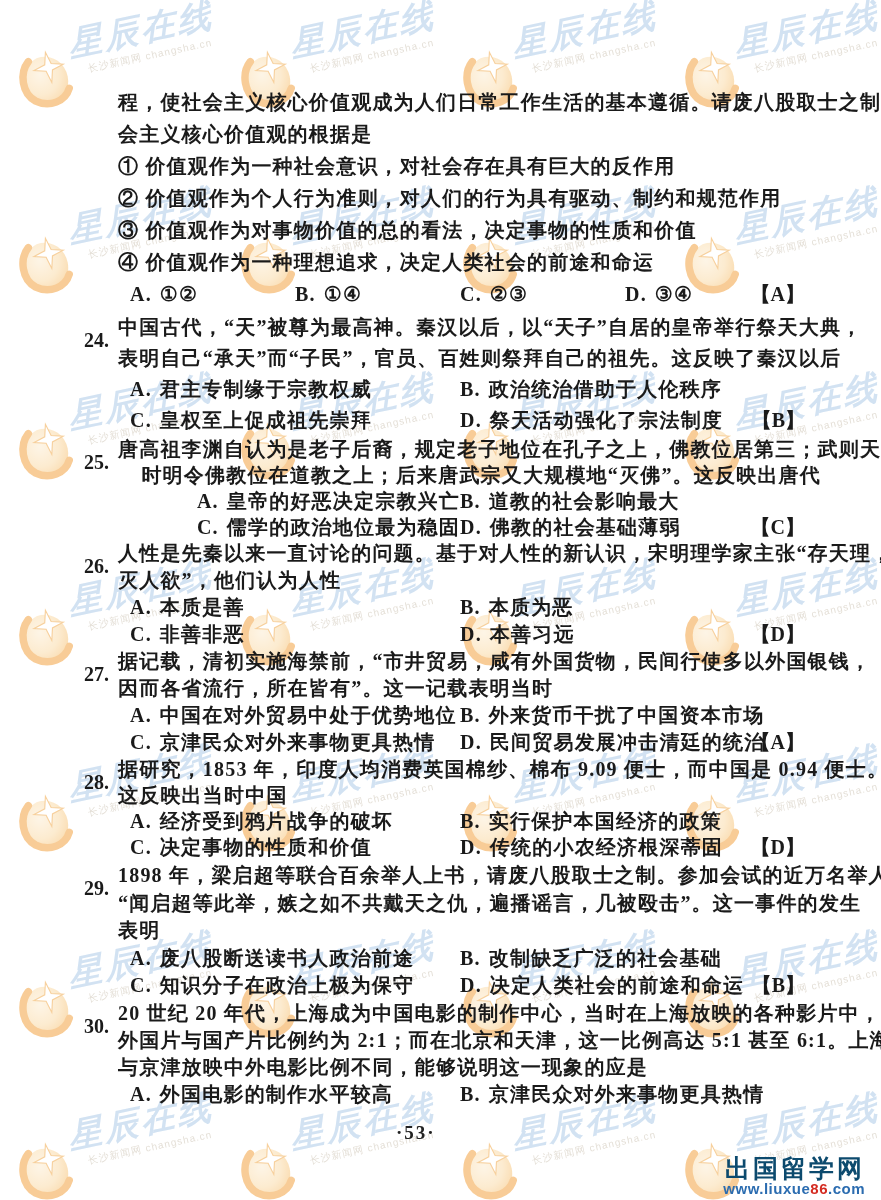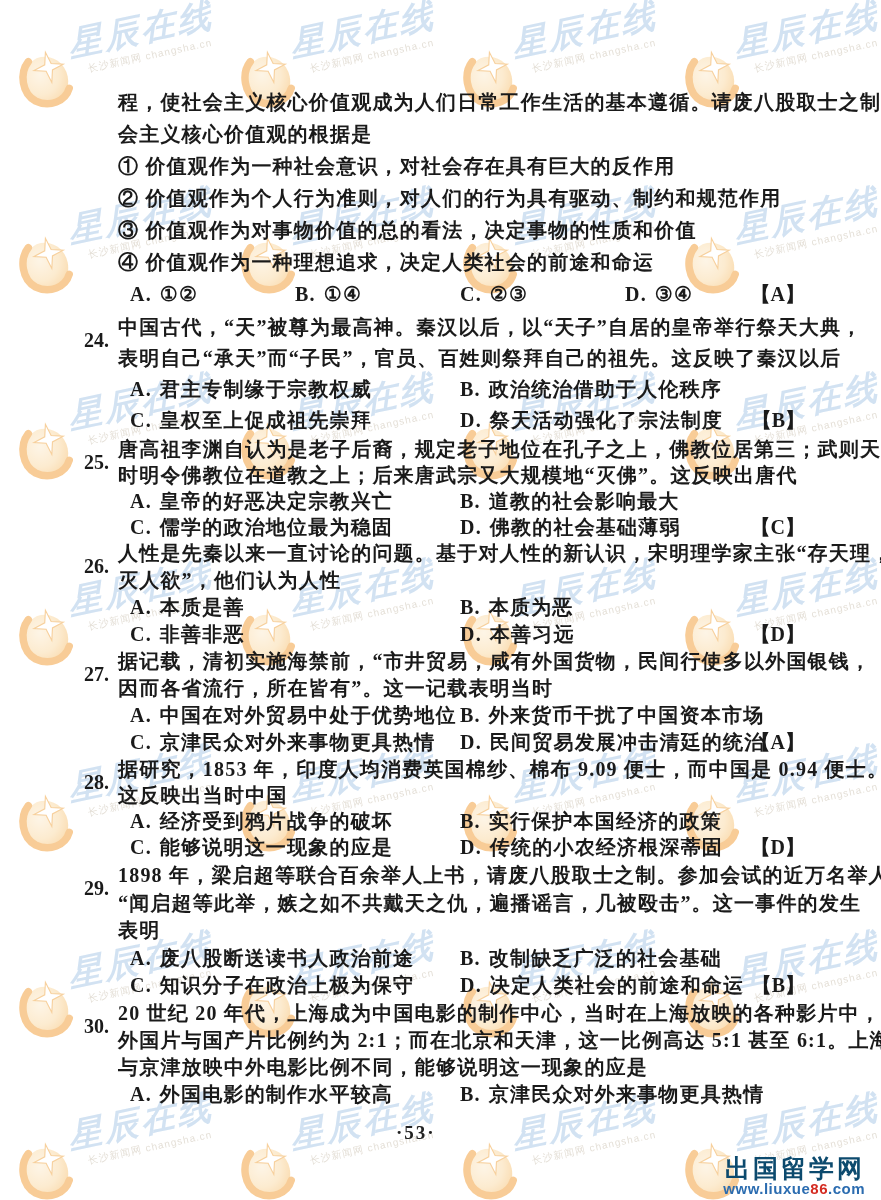--- a/index.html
+++ b/index.html
@@ -634,21 +634,21 @@
         <span class="opt opt-a"><span class="opt-label">A.</span><span>君主专制缘于宗教权威</span></span>
         <span class="opt"><span class="opt-label">B.</span><span>政治统治借助于人伦秩序</span></span>
       </div>
       <div class="opt-row">
         <span class="opt opt-a"><span class="opt-label">C.</span><span>皇权至上促成祖先崇拜</span></span>
         <span class="opt"><span class="opt-label">D.</span><span>祭天活动强化了宗法制度</span></span>
         <span class="answer">【B】</span>
       </div>
     </div>
 
-    <div class="block" style="top:436px;line-height:26px;">
+    <div class="block" style="top:436px;line-height:26px;text-align:right;">
       <span class="qnum">25.</span>
       <div class="line">唐高祖李渊自认为是老子后裔，规定老子地位在孔子之上，佛教位居第三；武则天</div>
       <div class="line">时明令佛教位在道教之上；后来唐武宗又大规模地“灭佛”。这反映出唐代</div>
       <div class="opt-row">
         <span class="opt opt-a"><span class="opt-label">A.</span><span>皇帝的好恶决定宗教兴亡</span></span>
         <span class="opt"><span class="opt-label">B.</span><span>道教的社会影响最大</span></span>
       </div>
       <div class="opt-row">
         <span class="opt opt-a"><span class="opt-label">C.</span><span>儒学的政治地位最为稳固</span></span>
         <span class="opt"><span class="opt-label">D.</span><span>佛教的社会基础薄弱</span></span>
@@ -688,21 +688,21 @@
 
     <div class="block" style="top:756px;line-height:26px;">
       <span class="qnum">28.</span>
       <div class="line">据研究，1853 年，印度人均消费英国棉纱、棉布 9.09 便士，而中国是 0.94 便士。</div>
       <div class="line">这反映出当时中国</div>
       <div class="opt-row">
         <span class="opt opt-a"><span class="opt-label">A.</span><span>经济受到鸦片战争的破坏</span></span>
         <span class="opt"><span class="opt-label">B.</span><span>实行保护本国经济的政策</span></span>
       </div>
       <div class="opt-row">
-        <span class="opt opt-a"><span class="opt-label">C.</span><span>能够说明这一现象的应是</span></span>
+        <span class="opt opt-a"><span class="opt-label">C.</span><span>决定事物的性质和价值</span></span>
         <span class="opt"><span class="opt-label">D.</span><span>传统的小农经济根深蒂固</span></span>
         <span class="answer">【D】</span>
       </div>
     </div>
 
     <div class="block" style="top:862px;line-height:27.5px;">
       <span class="qnum">29.</span>
       <div class="line">1898 年，梁启超等联合百余举人上书，请废八股取士之制。参加会试的近万名举人，</div>
       <div class="line">“闻启超等此举，嫉之如不共戴天之仇，遍播谣言，几被殴击”。这一事件的发生</div>
       <div class="line">表明</div>

